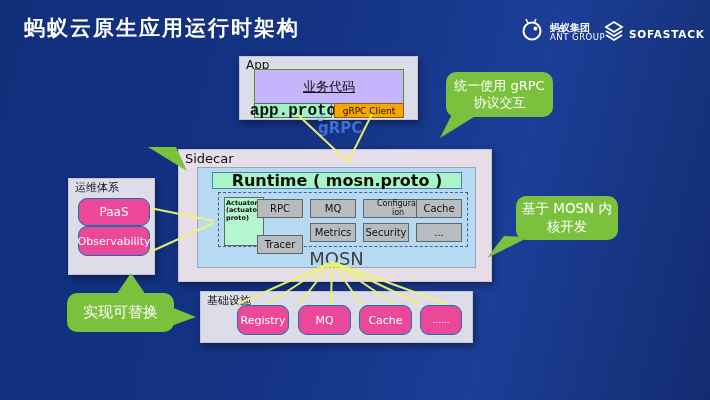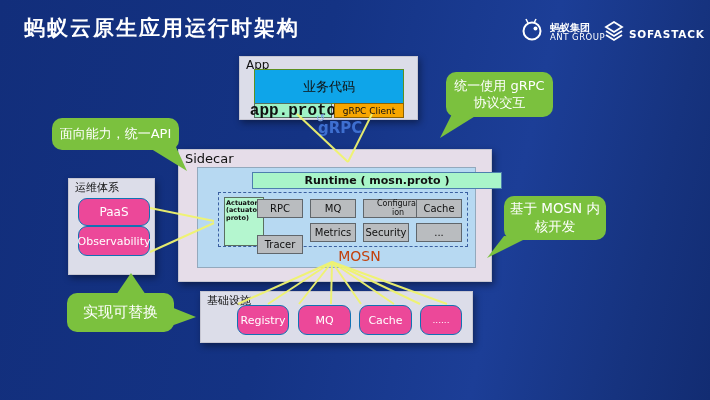--- a/index.html
+++ b/index.html
@@ -13,27 +13,27 @@
   .antlogo .cn{font-size:10px;font-weight:bold;}
   .antlogo .en{font-size:8.5px;letter-spacing:.5px;}
   .sofalogo{position:absolute;left:604px;top:21px;display:flex;align-items:center;gap:5px;color:#fff;}
   .sofalogo .name{font-size:10.5px;font-weight:bold;letter-spacing:.8px;}
   .sofalogo .tm{font-size:6px;vertical-align:super;}
   
   .panel{position:absolute;background:#dcdde9;border:1px solid #c6c6d2;box-shadow:2px 3px 7px rgba(0,0,0,.4);}
   .plabel{position:absolute;left:6px;top:1px;font-size:12px;color:#101010;}
   .sidecar-panel{background:#e6dde9;}
   .inner-blue{position:absolute;background:#b7d9f2;border:1px solid #93a9bd;}
-  .runtime-bar{position:absolute;background:#a9f5c9;border:1px solid #4d7fae;display:flex;align-items:center;justify-content:center;font-size:11px;font-weight:bold;color:#101010;margin-left:40px;}
+  .runtime-bar{position:absolute;background:#a9f5c9;border:1px solid #4d7fae;display:flex;align-items:center;justify-content:center;font-size:16px;font-weight:bold;color:#101010;}
   .dashed{position:absolute;border:1px dashed #3a5fa0;}
   .actuator{position:absolute;background:#b4f6cf;border:1px solid #5a6f60;font-size:6.5px;font-weight:bold;color:#101010;line-height:1.15;padding:2px 1px;word-break:break-all;text-align:left;}
   .graybox{position:absolute;background:#b9bcbf;border:1px solid #60666b;color:#101010;display:flex;align-items:center;justify-content:center;font-size:10px;text-align:center;}
   .graybox.small{font-size:8px;line-height:1.05;word-break:break-all;padding:0 12px;}
-  .mosn{position:absolute;width:100%;text-align:center;font-size:14px;color:#c2410c;padding-left:23px;}
-  .biz{position:absolute;background:#0ea5e9;border:1px solid #5c9021;display:flex;align-items:center;justify-content:center;font-size:13px;color:#101010;}
+  .mosn{position:absolute;width:100%;text-align:center;font-size:18px;color:#404040;}
+  .biz{position:absolute;background:#c4b5fd;border:1px solid #5c9021;display:flex;align-items:center;justify-content:center;font-size:13px;color:#101010;text-decoration:underline;}
   .proto{position:absolute;background:#9ef2c5;border:1px solid #55705f;display:flex;align-items:center;justify-content:center;font-size:16px;font-weight:bold;color:#101010;font-family:Liberation Mono, monospace;}
   .grpcclient{position:absolute;background:#f7a600;border:1px solid #8d6200;display:flex;align-items:center;justify-content:center;font-size:9px;color:#101010;}
   .bluebtn{position:absolute;background:#ec4899;border:1px solid #1173b4;border-radius:9px;color:#fff;display:flex;align-items:center;justify-content:center;}
   .grpc-mid{position:absolute;left:318px;top:119px;color:#3e6fd0;font-size:15px;font-weight:bold;}
   .grpc-mid .arc{position:absolute;left:-2px;top:-7px;color:#7fa8e8;font-size:11px;font-weight:normal;}
   .callout{position:absolute;background:#7bc13e;border-radius:10px;color:#fff;display:flex;flex-direction:column;align-items:center;justify-content:center;text-align:center;z-index:6;line-height:1.3;}
   .overlay{position:absolute;left:0;top:0;z-index:5;pointer-events:none;}
   
   .footer{position:absolute;left:0;bottom:0;width:710px;height:34px;background:#ecebe7;}
   .archsummit{position:absolute;left:18px;top:4px;line-height:1;}
@@ -141,25 +141,24 @@
     </g>
     <g fill="#7bc13e">
       <polygon points="148,147 176,147 187,171"></polygon>
       <polygon points="452,114 477,115 440,138"></polygon>
       <polygon points="504,236 529,237 487,258"></polygon>
       <polygon points="116,295 146,295 131,273"></polygon>
       <polygon points="171,307 171,326 196,317"></polygon>
     </g>
   </svg>
 
-  <div class="callout" style="left:52px;top:118px;width:127px;height:32px;font-size:13px;">面向能力，统一API</div>
   <div class="callout" style="left:446px;top:72px;width:107px;height:45px;font-size:13px;">
     <span>统一使用 gRPC</span>
     <span>协议交互</span>
   </div>
-  <div class="callout" style="left:504px;top:196px;width:102px;height:44px;font-size:13.5px;">
+  <div class="callout" style="left:516px;top:196px;width:102px;height:44px;font-size:13.5px;">
     <span>基于 MOSN 内</span>
     <span>核开发</span>
   </div>
   <div class="callout" style="left:67px;top:293px;width:107px;height:39px;font-size:15px;">实现可替换</div>
 
 
 </div>
 
 </body></html>

